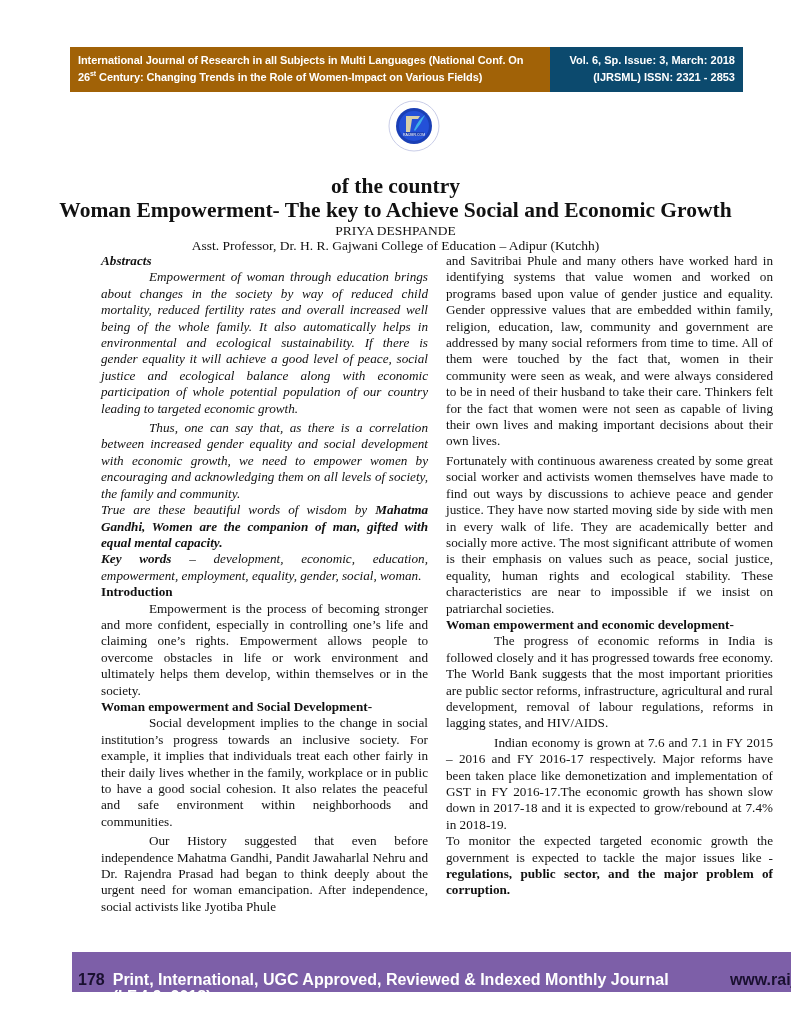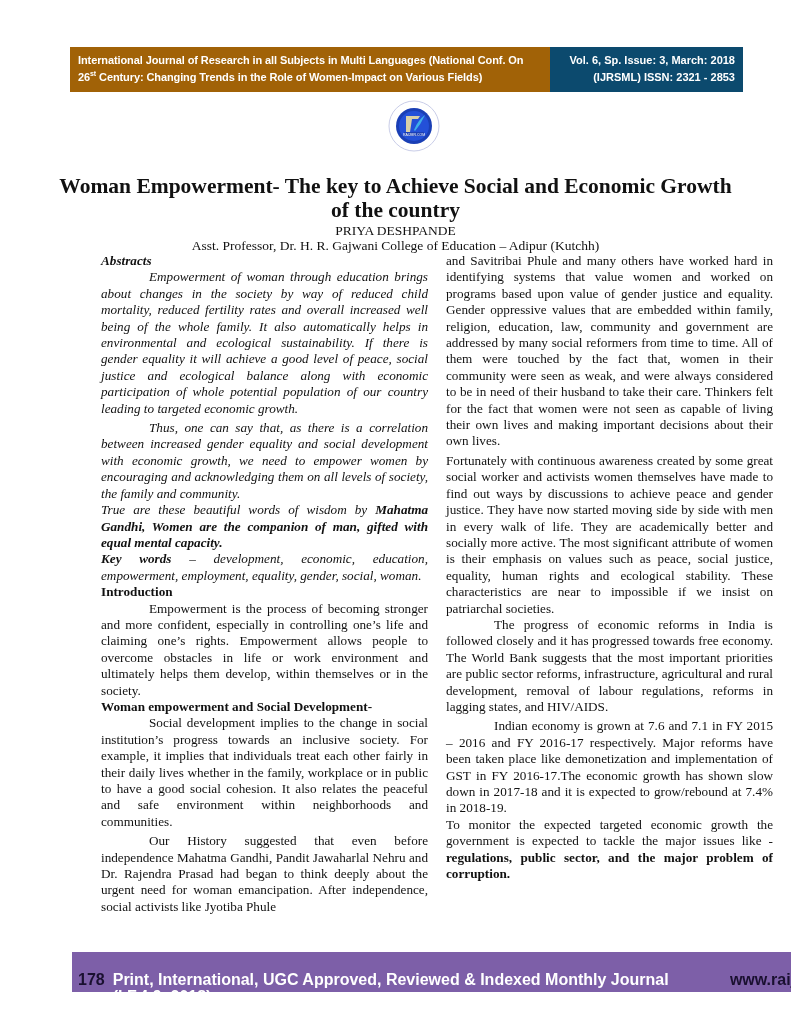--- a/index.html
+++ b/index.html
@@ -53,42 +53,43 @@
     <circle cx="26" cy="28" r="18" fill="#1a3fb5"></circle>
     <circle cx="26" cy="28" r="15" fill="#2350d8"></circle>
     <path d="M18 18 L32 18 L30 21 L24 21 L22 34 L18 34 Z" fill="#d8cfa8"></path>
     <path d="M26 32 Q30 22 37 17 Q33 26 27 33 Z" fill="#3fb0e8"></path>
     <rect x="16" y="34" width="20" height="4" fill="#1a3fb5"></rect>
     <text x="26" y="37.5" font-size="3.5" fill="#ffffff" text-anchor="middle" font-family="Liberation Sans, sans-serif">RAIJMR.COM</text>
   </svg>
 </div>
 
 <div class="title">
+  <div>of the country</div>
   <div>Woman Empowerment- The key to Achieve Social and Economic Growth</div>
-  <div>of the country</div>
 </div>
 <div class="author">PRIYA DESHPANDE</div>
 <div class="affil">Asst. Professor, Dr. H. R. Gajwani College of Education – Adipur (Kutchh)</div>
 
 <div class="col col-left">
   <p class="h ital">Abstracts</p>
   <p class="ital indent">Empowerment of woman through education brings about changes in the society by way of reduced child mortality, reduced fertility rates and overall increased well being of the whole family. It also automatically helps in environmental and ecological sustainability. If there is gender equality it will achieve a good level of peace, social justice and ecological balance along with economic participation of whole potential population of our country leading to targeted economic growth.</p>
   <p class="ital indent sp">Thus, one can say that, as there is a correlation between increased gender equality and social development with economic growth, we need to empower women by encouraging and acknowledging them on all levels of society, the family and community.</p>
   <p class="ital"><span>True are these beautiful words of wisdom by </span><span class="bold">Mahatma Gandhi, Women are the companion of man, gifted with equal mental capacity.</span></p>
   <p class="ital"><span class="bold">Key words</span><span> – development, economic, education, empowerment, employment, equality, gender, social, woman.</span></p>
   <p class="h">Introduction</p>
   <p class="indent">Empowerment is the process of becoming stronger and more confident, especially in controlling one’s life and claiming one’s rights. Empowerment allows people to overcome obstacles in life or work environment and ultimately helps them develop, within themselves or in the society.</p>
   <p class="h">Woman empowerment and Social Development-</p>
   <p class="indent">Social development implies to the change in social institution’s progress towards an inclusive society. For example, it implies that individuals treat each other fairly in their daily lives whether in the family, workplace or in public to have a good social cohesion. It also relates the peaceful and safe environment within neighborhoods and communities.</p>
   <p class="indent sp">Our History suggested that even before independence Mahatma Gandhi, Pandit Jawaharlal Nehru and Dr. Rajendra Prasad had began to think deeply about the urgent need for woman emancipation. After independence, social activists like Jyotiba Phule</p>
 </div>
 
 <div class="col col-right">
   <p>and Savitribai Phule and many others have worked hard in identifying systems that value women and worked on programs based upon value of gender justice and equality. Gender oppressive values that are embedded within family, religion, education, law, community and government are addressed by many social reformers from time to time.  All of them were touched by the fact that, women in their community were seen as weak, and were always considered to be in need of their husband to take their care. Thinkers felt for the fact that women were not seen as capable of living their own lives and making important decisions about their own lives.</p>
   <p class="sp">Fortunately with continuous awareness created by some great social worker and activists women themselves have made to find out ways by discussions to achieve peace and gender justice. They have now started moving side by side with men in every walk of life. They are academically better and socially more active. The most significant attribute of women is their emphasis on values such as peace, social justice, equality, human rights and ecological stability. These characteristics are near to impossible if we insist on patriarchal societies.</p>
+  <p class="h">Woman empowerment and economic development-</p>
   <p class="indent">The progress of economic reforms in India is followed closely and it has progressed towards free economy. The World Bank suggests that the most important priorities are public sector reforms, infrastructure, agricultural and rural development, removal of labour regulations, reforms in lagging states, and HIV/AIDS.</p>
   <p class="indent sp">Indian economy is grown at 7.6 and 7.1 in FY 2015 – 2016 and FY 2016-17 respectively. Major reforms have been taken place like demonetization and implementation of GST in FY 2016-17.The economic growth has shown slow down in 2017-18 and it is expected to grow/rebound at 7.4% in 2018-19.</p>
   <p><span>To monitor the expected targeted economic growth the government is expected to tackle the major issues like - </span><span class="bold">regulations, public sector, and the major problem of corruption.</span></p>
 </div>
 
 <div class="footer">
   <div class="footer-line1">
     <span class="footer-pagenum">178</span>
     <span class="footer-text1">Print, International, UGC Approved,  Reviewed &amp; Indexed Monthly Journal (I.F.4.9_2018)</span>
     <span class="footer-url">www.raijmr.com</span>

